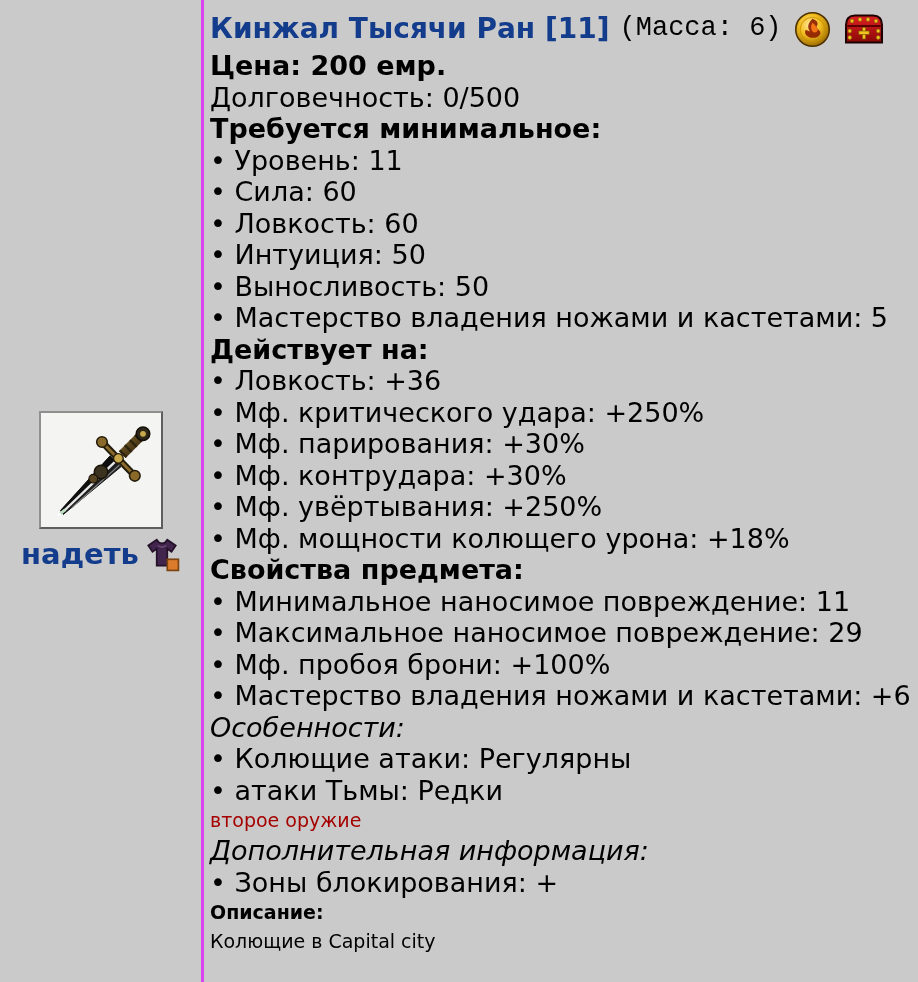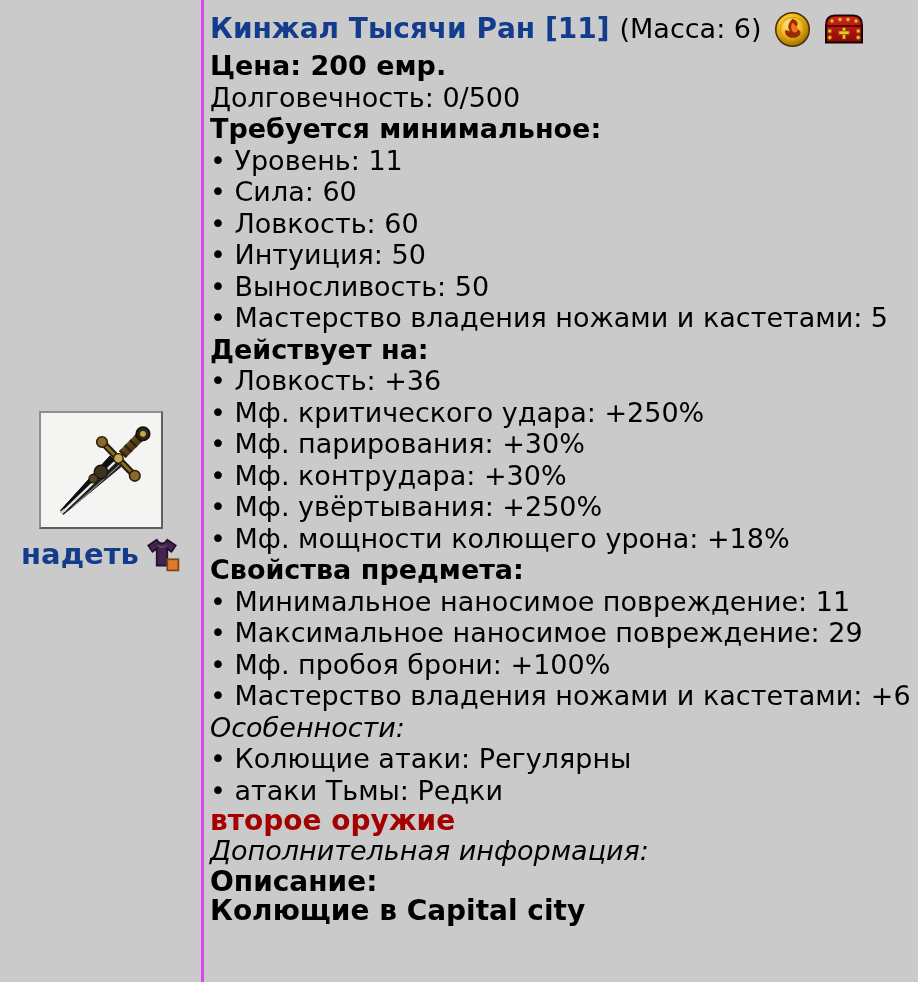--- a/index.html
+++ b/index.html
@@ -24,29 +24,29 @@
     font-weight:bold;font-size:29px;color:#143c8c;text-decoration:none;cursor:pointer;
   }
   .wear-icon{display:inline-flex;}
   .wear-icon svg{width:36px;height:36px;}
   .right-col{
     flex:1;box-sizing:border-box;padding:8px 6px 0 6px;
     font-size:27px;line-height:31.5px;
   }
   .title-line{display:flex;align-items:center;height:42px;white-space:nowrap;}
   .item-name{color:#143c8c;font-weight:bold;font-size:28px;text-decoration:none;cursor:pointer;}
-  .mass{margin-left:10px;font-size:27px;}
+  .mass{margin-left:10px;font-size:27px;font-family:Liberation Mono, monospace;}
   .hdr-icon{display:inline-flex;margin-left:12px;cursor:pointer;}
   .hdr-icon.coin svg{width:37px;height:37px;}
   .hdr-icon.chest svg{width:42px;height:32px;}
   .line{white-space:nowrap;}
   .b{font-weight:bold;}
   .i{font-style:italic;}
   .bullet::before{content:"\2022\00a0";}
-  .small{font-size:28px;line-height:29px;font-weight:bold;}
+  .small{font-size:19px;line-height:29px;}
   .red{color:#a50000;}
 </style>
 </head>
 <body>
 
 <div class="tooltip">
 
   <div class="left-col">
     <div class="image-box">
       <svg viewBox="0 0 120 116" xmlns="http://www.w3.org/2000/svg">
@@ -168,18 +168,19 @@
     <div class="line bullet">Мф. пробоя брони: +100%</div>
     <div class="line bullet">Мастерство владения ножами и кастетами: +6</div>
 
     <div class="line i">Особенности:</div>
     <div class="line bullet">Колющие атаки: Регулярны</div>
     <div class="line bullet">атаки Тьмы: Редки</div>
 
     <div class="line small red">второе оружие</div>
 
     <div class="line i">Дополнительная информация:</div>
+    <div class="line bullet">Зоны блокирования: +</div>
 
     <div class="line small b">Описание:</div>
     <div class="line small">Колющие в Capital city</div>
 
   </div>
 </div>
 
 </body></html>

